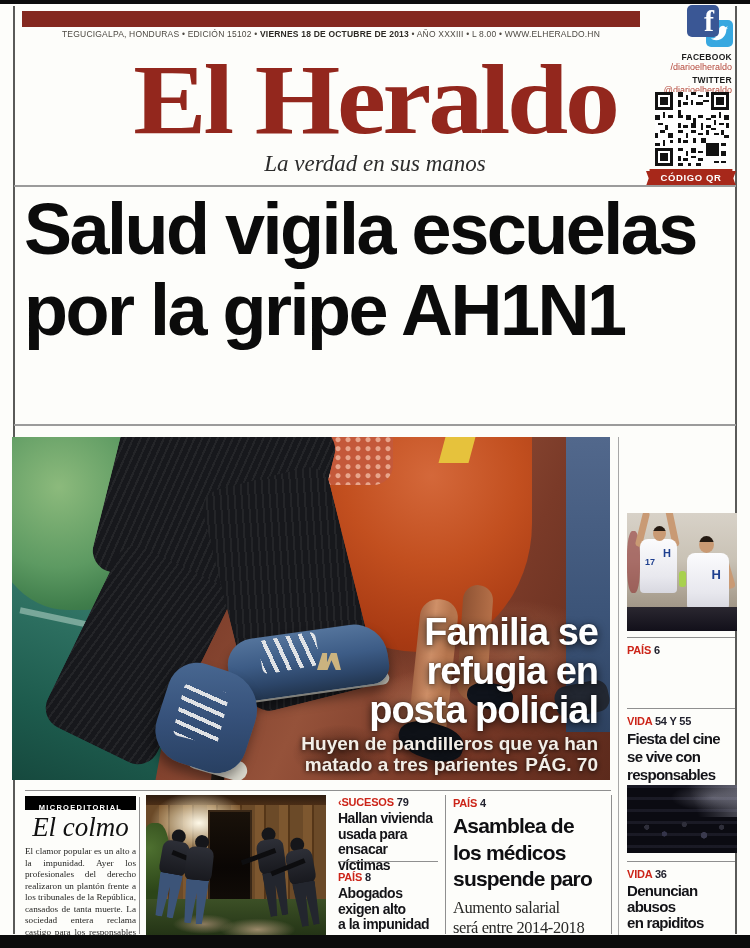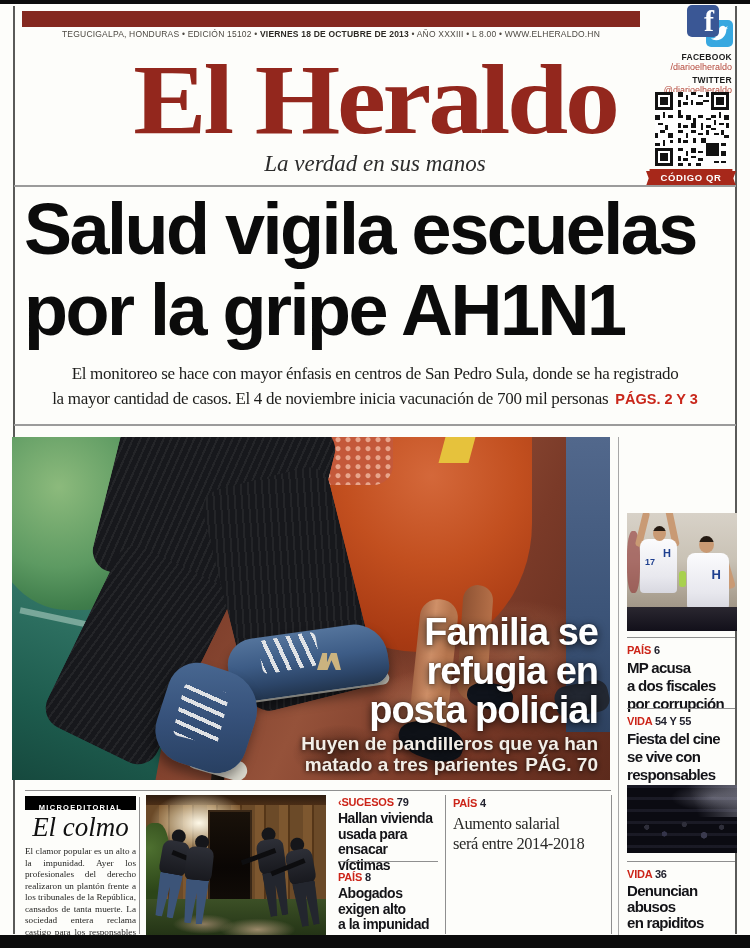--- a/index.html
+++ b/index.html
@@ -245,24 +245,20 @@
     </div>
 
   <div class="abs masthead">El Heraldo</div>
   <div class="abs tagline">La verdad en sus manos</div>
   <div class="abs rule rule1"></div>
 
   <div class="abs lead-head">
     <div>Salud vigila escuelas</div>
     <div>por la gripe AH1N1</div>
   </div>
-  <div class="abs deck">
-    <div>El monitoreo se hace con mayor énfasis en centros de San Pedro Sula, donde se ha registrado</div>
-    <div><span>la mayor cantidad de casos. El 4 de noviembre inicia vacunación de 700 mil personas</span><span class="pg">PÁGS. 2 Y 3</span></div>
-  </div>
   <div class="abs rule rule2"></div>
 
   <div class="abs photo">
     <div class="abs wall"></div>
     <div class="abs wall-pipe"></div>
     <div class="abs knit"></div>
     <div class="abs jeans-right"></div>
     <div class="abs shoe-right"></div>
     <div class="abs skirt"></div>
     <div class="abs skirt-dots"></div>
@@ -300,23 +296,20 @@
       <div class="abs phead ph1"></div>
       <div class="abs arm a3"></div>
       <div class="abs torso t2"></div>
       <div class="abs phead ph2"></div>
       <div class="abs bottle"></div>
       <div class="abs sband"></div>
     </div>
     <div class="sb-div" style="top:200px"></div>
     <div class="sb-item" style="top:207px">
       <div class="kicker"><span class="kred">PAÍS</span> <span class="kpg">6</span></div>
-      <div class="sb-head">MP acusa
-a dos fiscales
-por corrupción</div>
     </div>
     <div class="sb-div" style="top:271px"></div>
     <div class="sb-item" style="top:278px">
       <div class="kicker"><span class="kred">VIDA</span> <span class="kpg">54 Y 55</span></div>
       <div class="sb-head">Fiesta del cine
 se vive con
 responsables</div>
     </div>
     <div class="sb-photo cinema">
       <div class="abs beam"></div>
@@ -382,20 +375,23 @@
       <div class="bt-head">Abogados
 exigen alto
 a la impunidad</div>
     </div>
   </div>
   <div class="abs vline v2"></div>
 
   <div class="bt-col p4-col">
     <div class="bt-item" style="top:2px">
       <div class="kicker"><span class="kred">PAÍS</span> <span class="kpg">4</span></div>
+      <div class="p4-head">Asamblea de
+los médicos
+suspende paro</div>
       <div class="p4-sub">Aumento salarial
 será entre 2014-2018</div>
     </div>
   </div>
   <div class="abs vline v3"></div>
 
   <div class="abs bottom-bar"></div>
 </div>
 
 </body></html>

